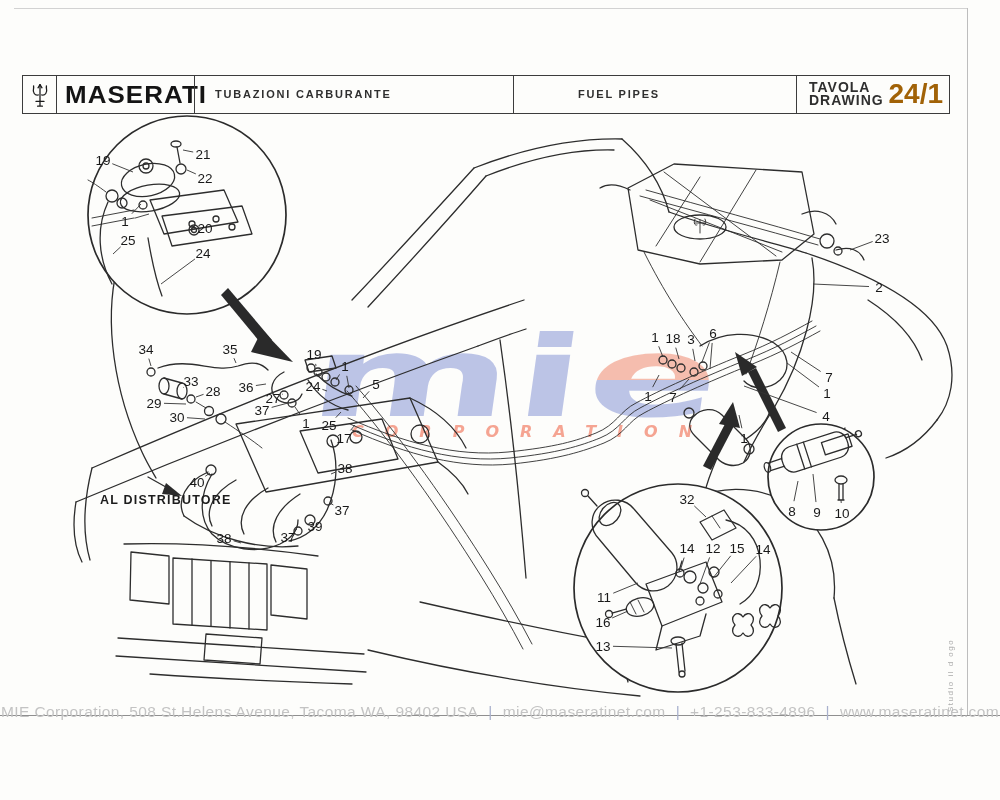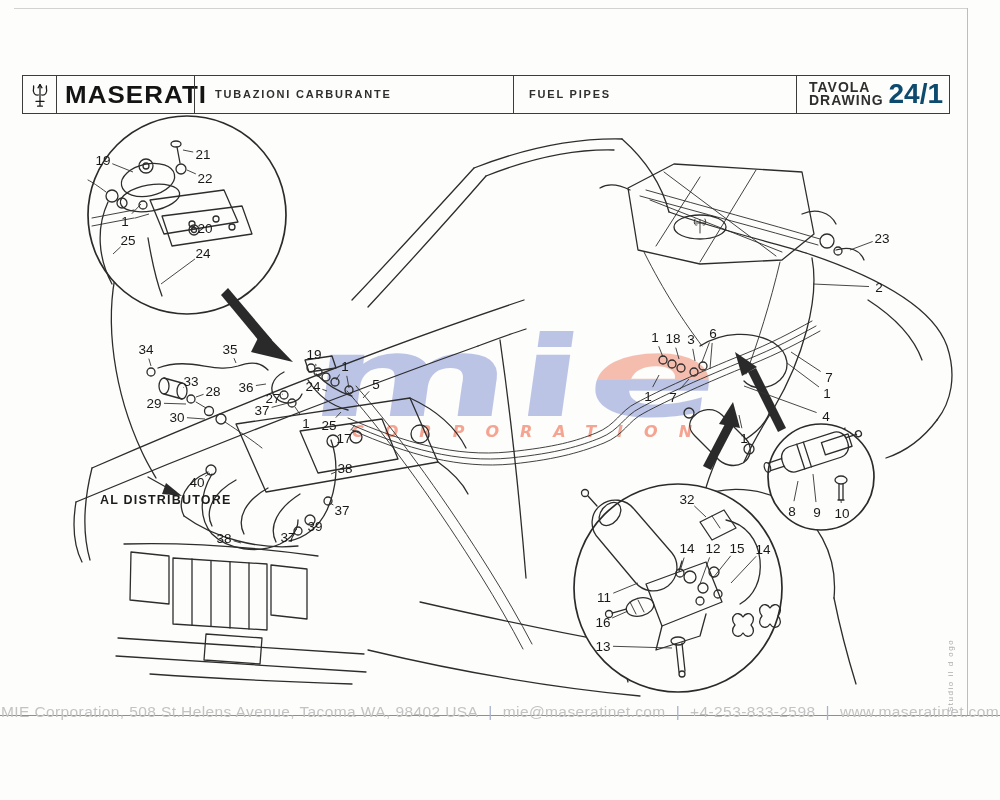--- a/index.html
+++ b/index.html
@@ -31,21 +31,21 @@
   .logo-box{position:absolute;left:0;top:0;width:33px;height:100%;border-right:1.4px solid #3c3c3c;
             display:flex;align-items:center;justify-content:center;}
   .brand{position:absolute;left:42px;top:0;height:37px;line-height:37px;
          font-weight:800;font-size:24px;letter-spacing:1px;color:#141414;transform:scaleX(1.08);
          transform-origin:0 50%;}
   .cell-label{position:absolute;top:0;height:37px;line-height:37px;font-size:11px;font-weight:700;
               letter-spacing:1.8px;color:#2f2f2f;white-space:nowrap;}
   .tavola{position:absolute;left:786px;top:5px;font-size:14px;font-weight:700;letter-spacing:1px;
           color:#2f2f2f;line-height:13px;}
   .dwg-num{position:absolute;right:6px;top:0;height:37px;line-height:36px;font-size:28px;
-           font-weight:700;color:#0c4a6e;}
+           font-weight:700;color:#a16207;}
   
   .footer-line{position:absolute;left:0;right:0;top:715px;border-top:1.6px solid #8f8f8f;z-index:2;}
   .footer{position:absolute;left:0;top:703px;width:100%;text-align:center;z-index:3;
           font-size:15.5px;color:#c3c3c3;letter-spacing:.4px;white-space:nowrap;}
   .footer .sep{color:#a9b1cd;padding:0 10px;}
   .side-note{position:absolute;left:946px;top:592px;z-index:3;height:120px;
              writing-mode:vertical-rl;transform:rotate(180deg);font-size:8px;color:#ababab;
              letter-spacing:1.5px;}
   .page-top{position:absolute;left:14px;top:8px;width:954px;border-top:1.2px solid #d2d2d2;z-index:0;}
   .page-right{position:absolute;left:967px;top:8px;height:708px;border-left:1.2px solid #bdbdbd;z-index:0;}
@@ -390,24 +390,24 @@
         <path d="M7,8 C5.5,14 8.5,18 13,17"></path>
           <path d="M23,8 C24.5,14 21.5,18 17,17"></path>
         <path d="M7,8 L7,5.5 M23,8 L23,5.5"></path>
       </g>
     </svg>
   </div>
   <div class="brand">MASERATI</div>
   <div class="vdiv" style="left:171px;"></div>
   <div class="cell-label" style="left:192px;">TUBAZIONI CARBURANTE</div>
   <div class="vdiv" style="left:490px;"></div>
-  <div class="cell-label" style="left:506px;text-align:right;">FUEL PIPES</div>
+  <div class="cell-label" style="left:555px;text-align:right;">FUEL PIPES</div>
   <div class="vdiv" style="left:773px;"></div>
   <div class="tavola">
     <div>TAVOLA</div>
     <div>DRAWING</div>
   </div>
   <div class="dwg-num">24/1</div>
 </div>
 
 <div class="footer-line"></div>
-<div class="footer" id="footer"><span>MIE Corporation, 508 St.Helens Avenue, Tacoma WA, 98402 USA</span><span class="sep">|</span><span>mie@maseratinet.com</span><span class="sep">|</span><span>+4-253-833-2598</span><span class="sep">|</span><span>www.maseratinet.com</span></div>
+<div class="footer" id="footer"><span>MIE Corporation, 508 St.Helens Avenue, Tacoma WA, 98402 USA</span><span class="sep">|</span><span>mie@maseratinet.com</span><span class="sep">|</span><span>+1-253-833-4896</span><span class="sep">|</span><span>www.maseratinet.com</span></div>
 <div class="side-note">Studio  il  d  ogo</div>
 
 </body></html>

